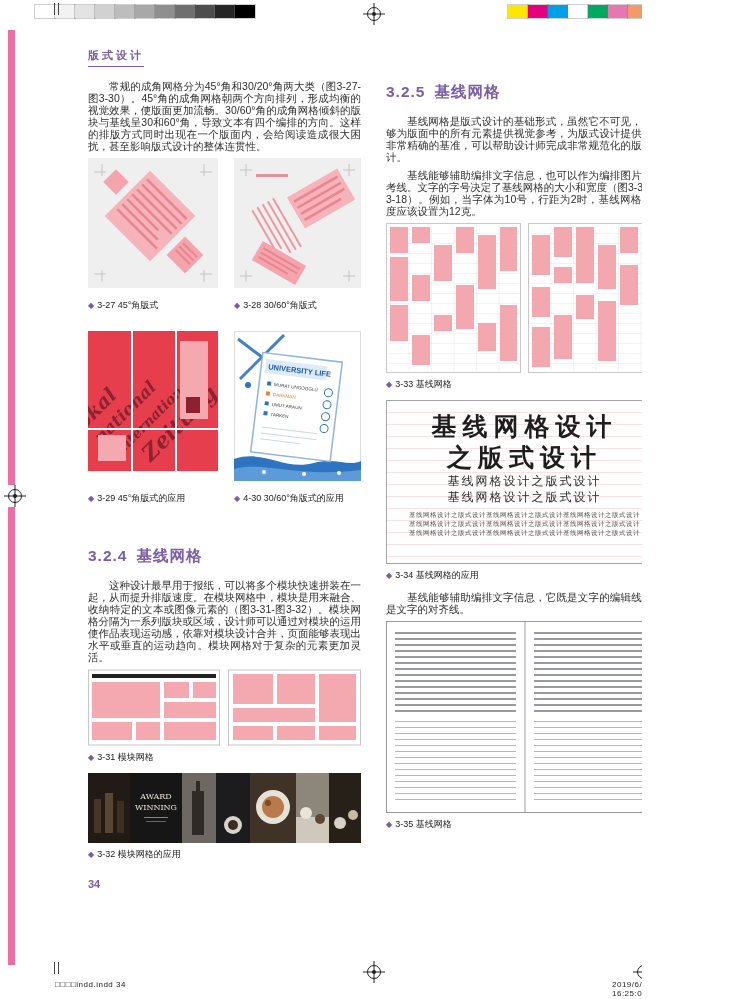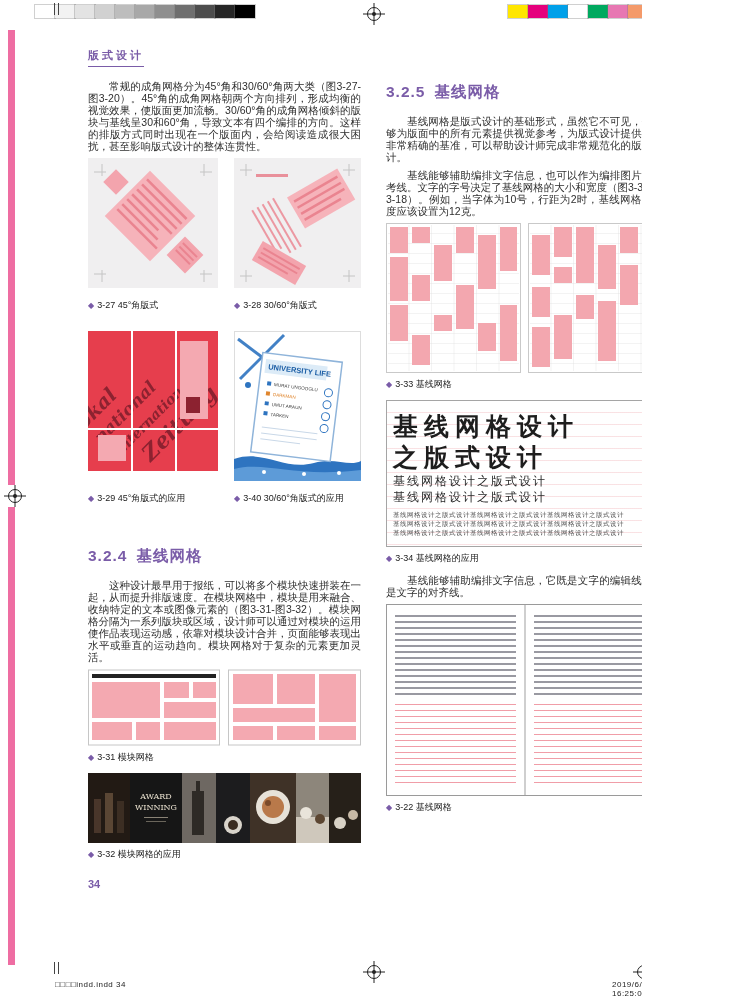--- a/index.html
+++ b/index.html
@@ -28,21 +28,21 @@
   .figrow{display:flex;gap:16px;margin-top:2px;}
   .caprow{display:flex;gap:16px;margin:6px 0 10px 0;}
   .caprow .capslot{flex:0 0 130px;}
   .caprow .capslot:last-child{flex:0 0 127px;}
   .caption{font-size:9px;line-height:11px;color:#222;margin:6px 0 10px 0;}
   .caption .dm{color:#7a5ca8;margin-right:3px;font-size:8px;}
   .fig{position:relative;line-height:0;}
   .pagenum{color:#7a5ca8;font-weight:bold;font-size:11px;margin-top:18px;}
 
   
-  .fig34{border:1px solid #a5a5a5;background:#fff;text-align:left;padding:10px 6px 8px;line-height:normal;
+  .fig34{border:1px solid #a5a5a5;background:#fff;text-align:center;padding:10px 6px 25px;line-height:normal;
          background-image:repeating-linear-gradient(to bottom,transparent 0 11px,rgba(230,120,130,.22) 11px 12px);}
   .f34-big{font-family:"DejaVu Serif","Liberation Serif",serif;font-size:25px;font-weight:bold;color:#1d1d1d;
            letter-spacing:6px;line-height:31px;}
   .f34-mid{font-family:"DejaVu Serif","Liberation Serif",serif;font-size:12px;color:#2a2a2a;letter-spacing:2px;line-height:16px;}
   .f34-small{font-family:"DejaVu Serif","Liberation Serif",serif;font-size:6.5px;color:#555;line-height:9px;letter-spacing:.5px;}
   .f34-gap{height:6px;}
 
   
   .fig35{display:flex;border:1px solid #9a9a9a;height:190px;background:#fff;line-height:0;}
   .f35-page{flex:1;padding:10px 8px 8px;display:flex;flex-direction:column;}
@@ -133,21 +133,21 @@
   <div class="tick" style="left:58px;top:3px;"></div>
   <div class="tick" style="left:54px;top:962px;"></div>
   <div class="tick" style="left:58px;top:962px;"></div>
   <div class="tick" style="left:690px;top:962px;"></div>
   <div class="tick" style="left:694px;top:962px;"></div>
 
   <div id="running-head">版式设计</div>
 
   <div class="col" id="col-left">
 
-    <p class="body">常规的成角网格分为45°角和30/60°角两大类（图3-27-图3-20）。45°角的成角网格朝两个方向排列，形成均衡的视觉效果，使版面更加流畅。30/60°角的成角网格倾斜的版块与基线呈30和60°角，导致文本有四个编排的方向。这样的排版方式同时出现在一个版面内，会给阅读造成很大困扰，甚至影响版式设计的整体连贯性。</p>
+    <p class="body">常规的成角网格分为45°角和30/20°角两大类（图3-27-图3-30）。45°角的成角网格朝两个方向排列，形成均衡的视觉效果，使版面更加流畅。30/60°角的成角网格倾斜的版块与基线呈30和60°角，导致文本有四个编排的方向。这样的排版方式同时出现在一个版面内，会给阅读造成很大困扰，甚至影响版式设计的整体连贯性。</p>
 
     <div class="figrow">
       <div class="fig">
         <svg width="130" height="130" viewBox="0 0 130 130">
           <rect width="130" height="130" fill="#f0eff0"></rect>
           <g stroke="#c4c4c4" stroke-width="1">
             <line x1="14" y1="6" x2="14" y2="18"></line>
               <line x1="6" y1="14" x2="18" y2="14"></line>
             <line x1="116" y1="6" x2="116" y2="18"></line>
               <line x1="112" y1="14" x2="124" y2="14"></line>
@@ -291,21 +291,21 @@
             </g>
           </g>
         </svg>
       </div>
     </div>
     <div class="caprow">
       <div class="capslot">
           <div class="caption"><span class="dm">◆</span><span>3-29 45°角版式的应用</span></div>
         </div>
       <div class="capslot">
-          <div class="caption"><span class="dm">◆</span><span>3-40 30/60°角版式的应用</span></div>
+          <div class="caption"><span class="dm">◆</span><span>4-30 30/60°角版式的应用</span></div>
         </div>
     </div>
 
     <h2 class="section">
       <span class="num">3.2.4</span><span>基线网格</span>
     </h2>
 
     <p class="body">这种设计最早用于报纸，可以将多个模块快速拼装在一起，从而提升排版速度。在模块网格中，模块是用来融合、收纳特定的文本或图像元素的（图3-31-图3-32）。模块网格分隔为一系列版块或区域，设计师可以通过对模块的运用使作品表现运动感，依靠对模块设计合并，页面能够表现出水平或垂直的运动趋向。模块网格对于复杂的元素更加灵活。</p>
 
     <div class="fig" style="margin-top:4px;">
@@ -445,19 +445,19 @@
     <div class="fig35" style="margin-top:6px;">
       <div class="f35-page">
         <div class="f35-dense"></div>
         <div class="f35-sparse"></div>
       </div>
       <div class="f35-page">
         <div class="f35-dense"></div>
         <div class="f35-sparse"></div>
       </div>
     </div>
-    <div class="caption"><span class="dm">◆</span><span>3-22 基线网格</span></div>
+    <div class="caption"><span class="dm">◆</span><span>3-35 基线网格</span></div>
   </div>
 
   <div class="slug" style="left:35px;top:980px;padding-left:20px;">□□□□indd.indd   34</div>
   <div class="slug" style="left:612px;top:980px;">2019/6/13   16:25:03</div>
 
 </div>
 
 </body></html>

